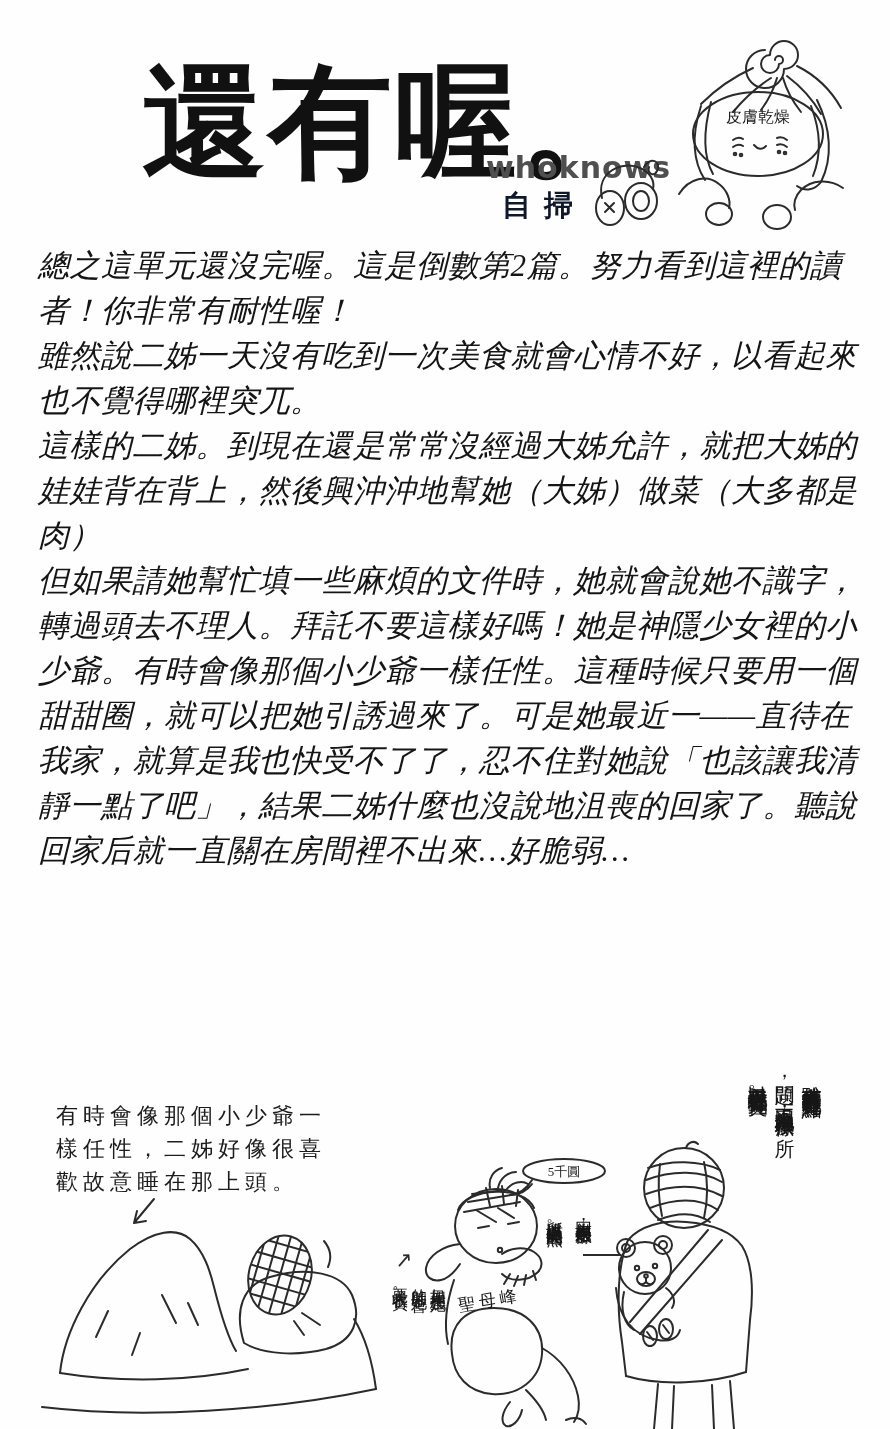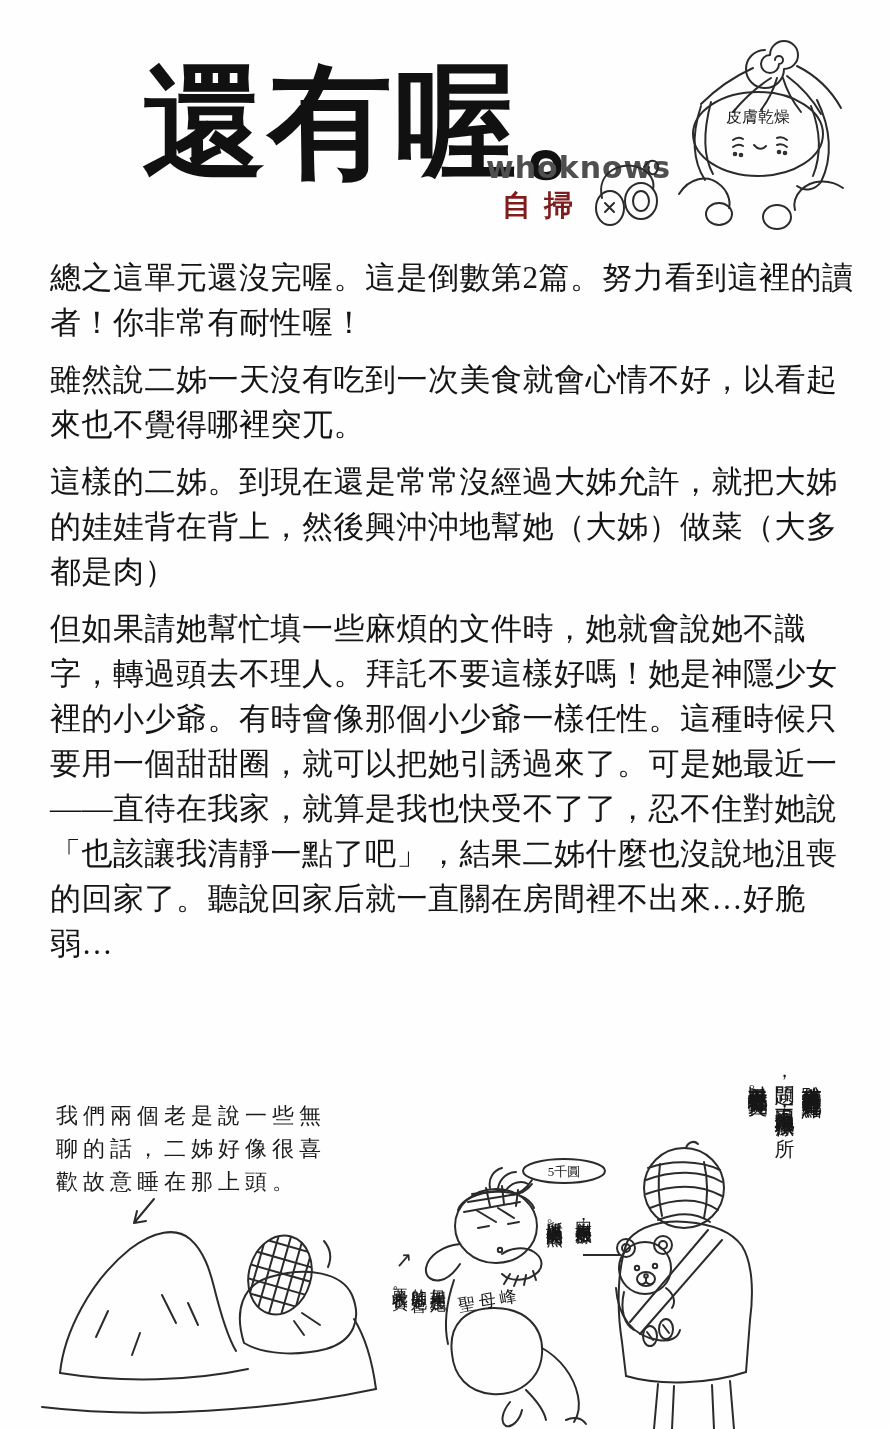--- a/index.html
+++ b/index.html
@@ -20,27 +20,27 @@
     white-space:nowrap;
   }
   .wm-name {
     position:absolute; left:486px; top:150px;
     font-family:"DejaVu Sans", sans-serif; font-weight:bold;
     font-size:30px; color:#4f4f4f; letter-spacing:1px;
   }
   .wm-sub {
     position:absolute; left:502px; top:186px;
     font-family:"DejaVu Sans", sans-serif; font-weight:bold;
-    font-size:29px; color:#7f1d1d; letter-spacing:13px;
+    font-size:29px; color:#0f172a; letter-spacing:13px;
   }
   .bodytext {
     position:absolute; left:38px; top:243px; width:828px;
     font-size:31px; line-height:45px; letter-spacing:0.5px; color:#151515;
   }
-  .bodytext p { margin:12px; }
+  .bodytext p { margin:0;font-style:italic; }
   .bed-caption {
     position:absolute; left:56px; top:1099px; width:290px;
     font-size:22px; line-height:33px; letter-spacing:5px; color:#1c1c1c;
   }
   .vtext {
     position:absolute; writing-mode:vertical-rl; text-orientation:upright;
     color:#171717;
   }
   .side-note  { left:744px; top:1070px; height:310px; font-size:20px; line-height:27px; letter-spacing:1px; }
   .bear-note  { left:540px; top:1208px; height:190px; font-size:17px; line-height:29px; letter-spacing:1px; }
@@ -113,21 +113,21 @@
     <ellipse cx="122" cy="201" rx="14" ry="12" fill="#fefefe"></ellipse>
   </svg>
 
   <div class="bodytext">
     <p>總之這單元還沒完喔。這是倒數第2篇。努力看到這裡的讀者！你非常有耐性喔！</p>
     <p>雖然說二姊一天沒有吃到一次美食就會心情不好，以看起來也不覺得哪裡突兀。</p>
     <p>這樣的二姊。到現在還是常常沒經過大姊允許，就把大姊的娃娃背在背上，然後興沖沖地幫她（大姊）做菜（大多都是肉）</p>
     <p>但如果請她幫忙填一些麻煩的文件時，她就會說她不識字，轉過頭去不理人。拜託不要這樣好嗎！她是神隱少女裡的小少爺。有時會像那個小少爺一樣任性。這種時候只要用一個甜甜圈，就可以把她引誘過來了。可是她最近一——直待在我家，就算是我也快受不了了，忍不住對她說「也該讓我清靜一點了吧」，結果二姊什麼也沒說地沮喪的回家了。聽說回家后就一直關在房間裡不出來…好脆弱…</p>
   </div>
 
-  <div class="bed-caption">我們兩個老是說一些無聊的話，二姊好像很喜歡故意睡在那上頭。</div>
+  <div class="bed-caption">有時會像那個小少爺一樣任性，二姊好像很喜歡故意睡在那上頭。</div>
 
   <svg style="left:12px;top:1183px;" width="380" height="246" viewBox="0 0 380 246">
     <path d="M142,16 L122,40 M122,40 l3,-12 M122,40 l12,-2"></path>
     <path d="M48,190 C52,150 78,98 118,66 C142,48 164,44 178,56 C192,68 198,88 202,104 C210,136 218,158 224,168"></path>
     <path d="M96,128 l-12,26 M150,112 l14,28 M176,120 l10,22 M128,150 l-8,22" stroke-width="1.5"></path>
     <path d="M48,190 C110,200 180,198 236,186"></path>
     <path d="M30,224 C130,236 260,228 364,206"></path>
     <path d="M364,206 C360,176 352,152 342,136"></path>
     <path d="M232,160 C222,128 230,102 258,94 C296,83 330,90 340,112 C350,136 342,158 314,166 C286,173 252,172 232,160 Z" fill="#fefefe"></path>
     <g transform="rotate(16 268 92)">

